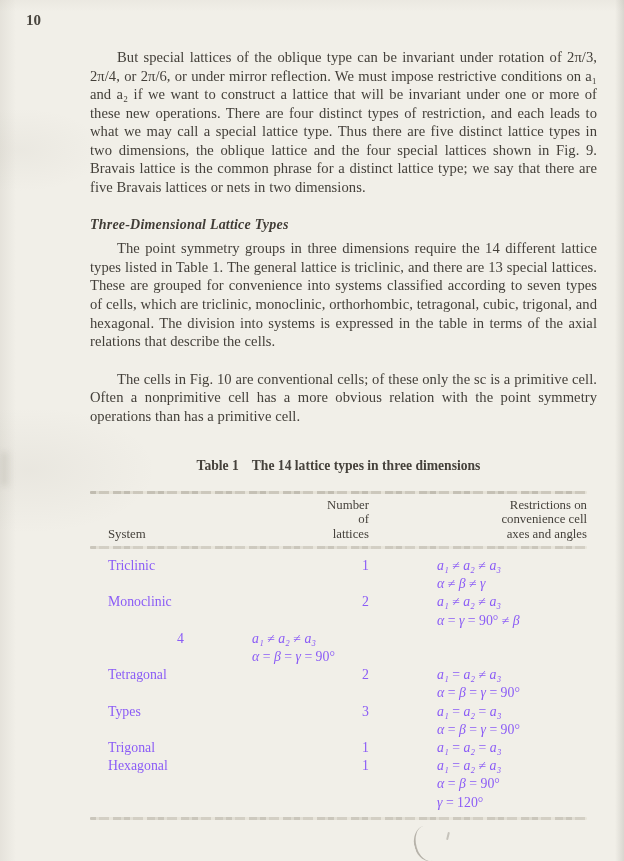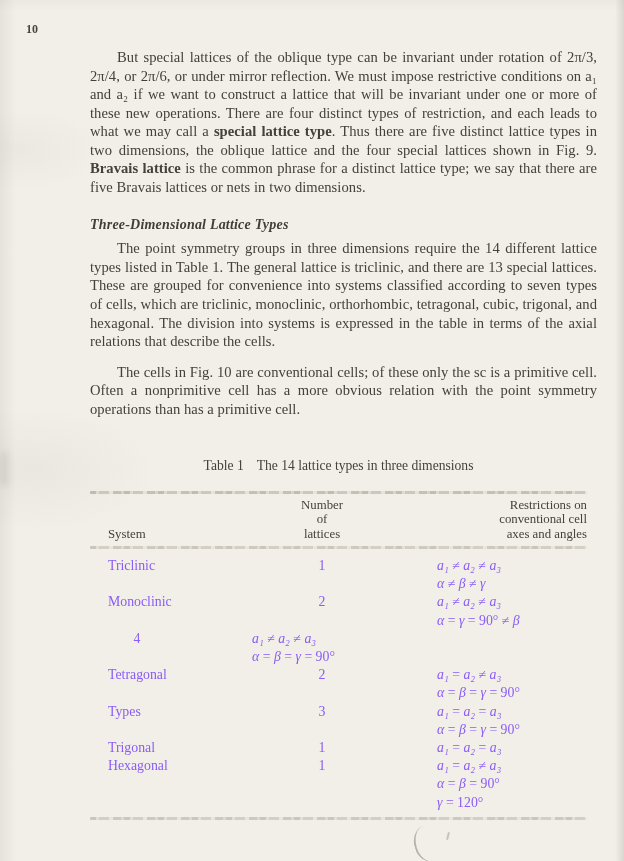--- a/index.html
+++ b/index.html
@@ -9,52 +9,52 @@
       linear-gradient(90deg, rgba(120,114,103,.10) 0, rgba(120,114,103,0) 16px),
       linear-gradient(270deg, rgba(100,95,86,.17) 0, rgba(100,95,86,0) 9px),
       linear-gradient(180deg, rgba(120,114,103,.05) 0, rgba(120,114,103,0) 12px),
       radial-gradient(ellipse 180px 90px at 30px 470px, rgba(130,124,112,.07), rgba(130,124,112,0) 70%),
       radial-gradient(ellipse 120px 60px at 20px 150px, rgba(130,124,112,.06), rgba(130,124,112,0) 70%),
       #f1efe8;
     font-family:"Liberation Serif","DejaVu Serif",serif;
     color:#44403a;
   }
   .page-number {
-    position:absolute; left:26px; top:22px;
-    font-weight:bold; font-size:12px; color:#4a463f;
+    position:absolute; left:26px; top:12px;
+    font-weight:bold; font-size:15px; color:#4a463f;
   }
   .text-col { position:absolute; left:90px; top:48px; width:507px; }
   .para {
     margin:0; font-size:14.6px; line-height:18.55px;
     text-align:justify; letter-spacing:.05px;
   }
   .para.indent { text-indent:27px; }
-  .para b { font-weight:bold; }
+  .para b { font-weight:normal; }
   .section-heading {
     margin:21px 0 6px 0; font-weight:bold; font-style:italic;
     font-size:14px; letter-spacing:.2px; color:#413d37;
   }
-  .p3 { margin-top:12px; }
+  .p3 { margin-top:19px; }
   .tbl-title {
     position:absolute; left:90px; top:458px; width:497px;
-    text-align:center; font-weight:normal; font-size:13.6px; color:#45413b;
+    text-align:center; font-weight:bold; font-size:13.6px; color:#45413b;
   }
   .tbl-title .gap { display:inline-block; width:13px; }
   .tbl { position:absolute; left:90px; top:491px; width:497px; }
   .rule {
     height:3px; border-radius:1px; opacity:.8;
     background:repeating-linear-gradient(90deg,
       #b5b0a3 0 6px, #dad6ca 6px 9px, #c3beb1 9px 19px,
       #e4e0d4 19px 23px, #bab5a8 23px 31px, #d1cdc0 31px 34px);
   }
   .rule.light { opacity:.65; }
   .thead { display:flex; align-items:flex-end; padding:4px 0 5px 0; }
   .th { font-size:12.8px; line-height:14.3px; color:#46423c; }
   .c-sys { width:185px; box-sizing:border-box; padding-left:18px; text-align:left; }
-  .c-num { width:94px; text-align:center; }
+  .c-num { width:94px; text-align:right; }
   .c-res { flex:1; text-align:right; }
   .tbody { padding:8px 0 5px 0; }
   .trow { display:flex; align-items:flex-start; font-size:13.8px; line-height:18.2px; color:#8b5cf6; }
   .trow .c-res { text-align:left; padding-left:68px; box-sizing:border-box; }
   .mathline i { font-style:italic; }
   .pencil-mark {
     position:absolute; left:414px; top:825px; width:28px; height:36px;
     border-left:2px solid rgba(110,104,93,.45);
     border-radius:60% 0 0 55% / 65% 0 0 60%;
     transform:rotate(-16deg);
@@ -88,21 +88,21 @@
   <div class="rule"></div>
   <div class="thead">
     <div class="th c-sys">System</div>
     <div class="th c-num">
       <div>Number</div>
       <div>of</div>
       <div>lattices</div>
     </div>
     <div class="th c-res">
       <div>Restrictions on</div>
-      <div>conventional cell</div>
+      <div>convenience cell</div>
       <div>axes and angles</div>
     </div>
   </div>
   <div class="rule light"></div>
   <div class="tbody">
       <div class="trow">
         <div class="c-sys">Triclinic</div>
         <div class="c-num">1</div>
         <div class="c-res">
           <div class="mathline"><i>a₁</i> ≠ <i>a₂</i> ≠ <i>a₃</i></div>

